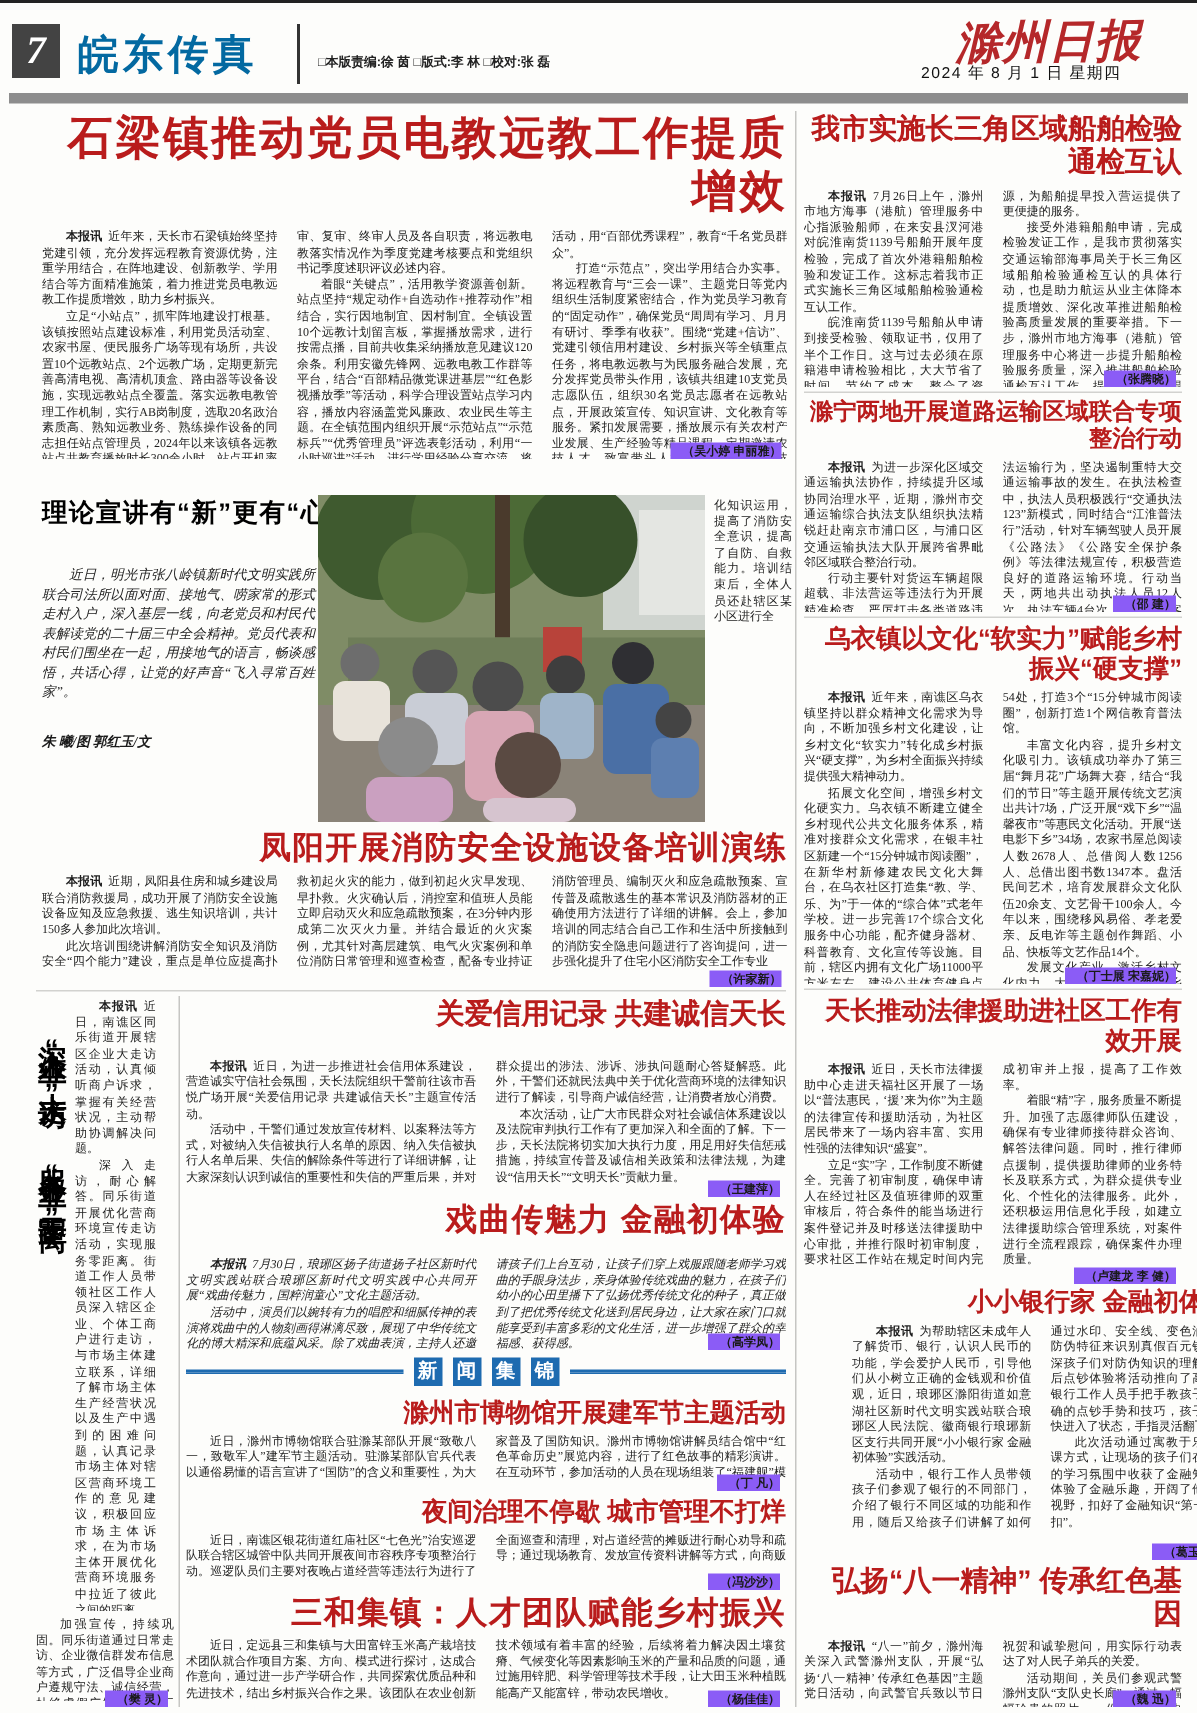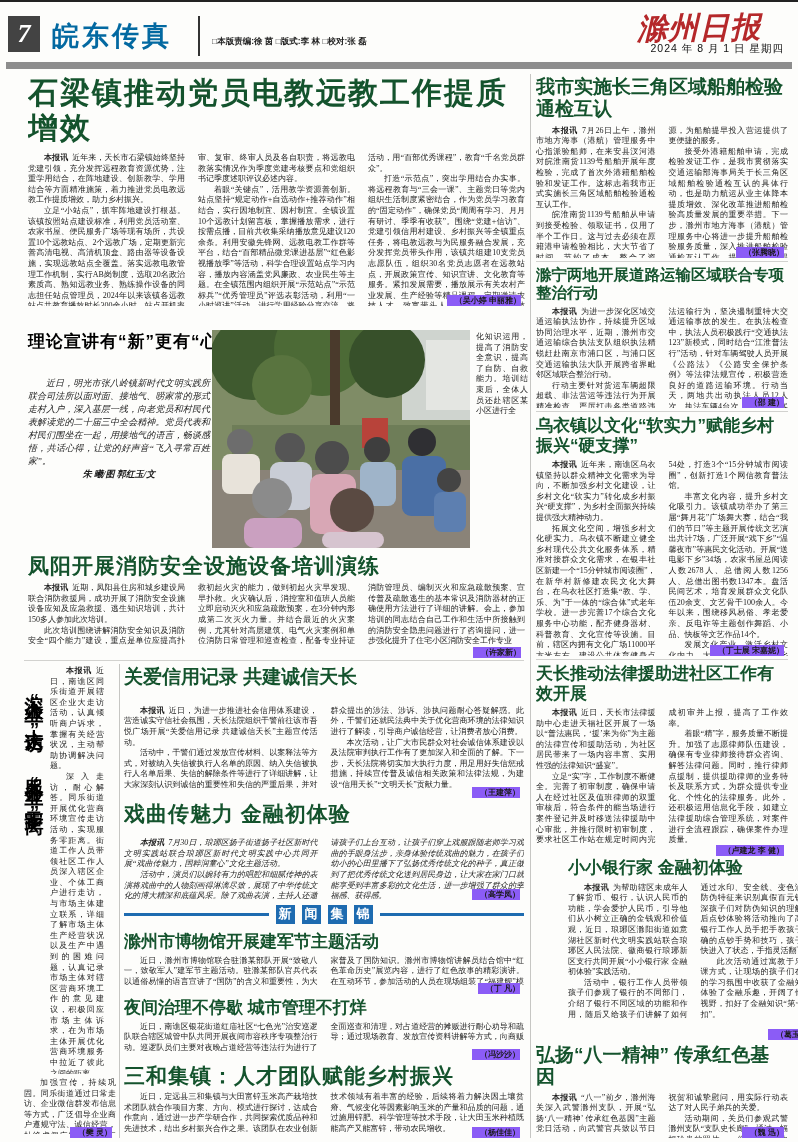--- a/index.html
+++ b/index.html
@@ -11,47 +11,47 @@
   .pagenum{left:8px;top:16px;width:32px;height:36px;background:#434343;color:#fff;
            font-family:"Liberation Serif",serif;font-style:italic;font-weight:bold;font-size:26px;
            display:flex;align-items:center;justify-content:center;}
   .section-name{left:52px;top:18px;font-family:"Liberation Sans","DejaVu Sans",sans-serif;
            font-weight:900;font-size:27px;letter-spacing:3px;color:#0369a1;}
   .hdr-vrule{left:198px;top:16px;width:2px;height:40px;background:#333;}
   .editors{left:212px;top:36px;font-size:8.5px;color:#222;font-family:"Liberation Sans",sans-serif;font-weight:bold;}
   .masthead{right:14px;top:8px;width:170px;text-align:center;color:#b5282a;
            font-family:"Liberation Serif",serif;font-weight:bold;font-style:italic;
            font-size:30px;letter-spacing:1px;transform:rotate(-1deg);}
-  .dateline{right:14px;top:42px;width:170px;text-align:right;font-size:10.5px;letter-spacing:1px;color:#111;
+  .dateline{right:14px;top:42px;width:170px;text-align:left;font-size:10.5px;letter-spacing:1px;color:#111;
            font-family:"Liberation Sans",sans-serif;}
   .graybar{left:6px;top:62px;width:786px;height:7px;background:#8d8d8d;}
   
   .vrule{background:#c6c6c3;width:1px;}
   .hrule{background:#d2d2cf;height:1px;}
   
   .article{overflow:hidden;}
-  .hl{font-family:"Liberation Sans","DejaVu Sans",sans-serif;font-weight:900;text-align:left;
-      color:#14532d;line-height:1.15;margin:0;}
+  .hl{font-family:"Liberation Sans","DejaVu Sans",sans-serif;font-weight:900;text-align:right;
+      color:#b91c1c;line-height:1.15;margin:0;}
   .hl-lead{font-size:30px;letter-spacing:2px;}
   .hl-xl{font-size:21px;letter-spacing:1px;}
   .hl-lg{font-size:19px;}
   .hl-md{font-size:17px;}
   .hl-sm{font-size:15.5px;}
   .body{font-size:8px;line-height:10.6px;text-align:justify;color:#1c1c1c;position:relative;}
   .body p{margin:0;text-indent:2em;}
   .ll{font-family:"Liberation Sans",sans-serif;font-weight:bold;margin-right:4px;}
   .cols2{column-count:2;column-gap:13px;}
   .cols3{column-count:3;column-gap:13px;}
   .sig{position:absolute;right:4px;bottom:0;background:#8b5cf6;padding-left:8px;
        font-family:"Liberation Sans",sans-serif;font-weight:bold;text-indent:0;}
   
   .photo-title{font-family:"Liberation Sans",sans-serif;font-weight:900;font-size:17px;
        letter-spacing:1px;color:#000;white-space:nowrap;}
   .caption{font-style:italic;font-size:9px;line-height:13px;text-align:justify;color:#222;}
-  .caption-credit{font-style:italic;font-size:9px;margin-top:0;text-align:center;font-weight:bold;}
+  .caption-credit{font-style:italic;font-size:9px;margin-top:20px;font-weight:bold;}
   .strip{font-size:8px;line-height:10.6px;text-align:justify;color:#1c1c1c;}
   
   .sb-vtitle{writing-mode:vertical-rl;text-orientation:upright;
        font-family:"Liberation Sans",sans-serif;font-weight:900;font-size:19px;line-height:1.05;
        letter-spacing:2px;color:#000;height:392px;margin-top:16px;}
   .sb-top{display:flex;gap:6px;}
   .sb-col{width:54px;height:408px;overflow:hidden;}
   .sb-bottom{margin-top:4px;position:relative;}
   
   .banner{display:flex;align-items:center;gap:7px;}

